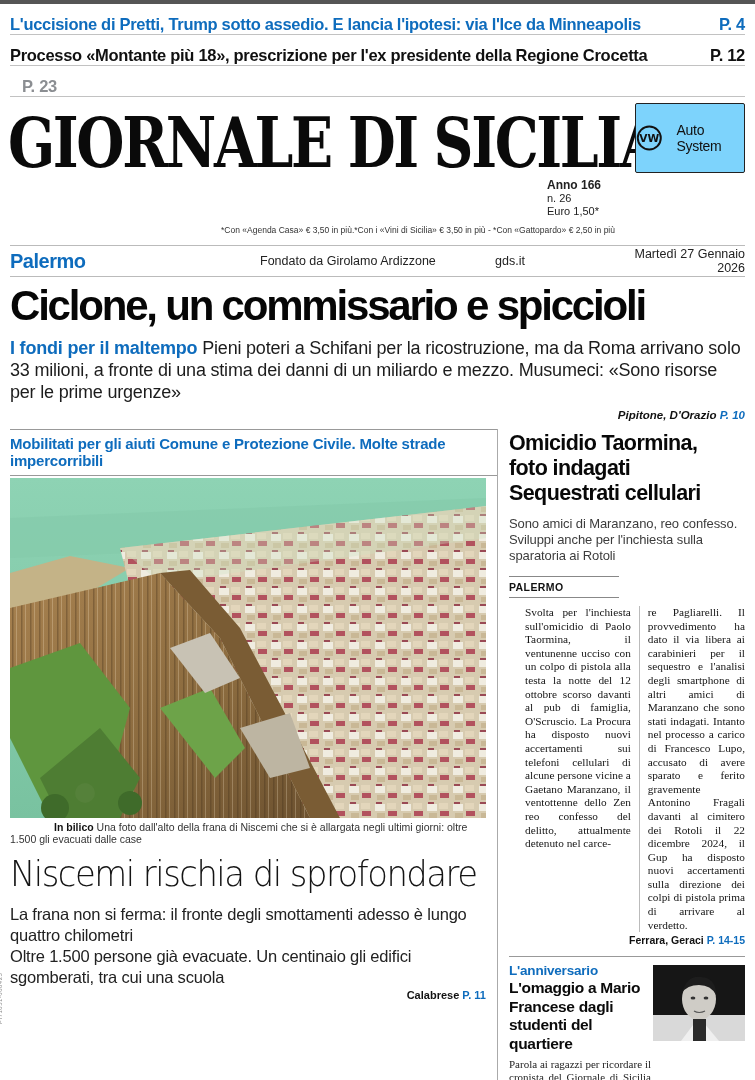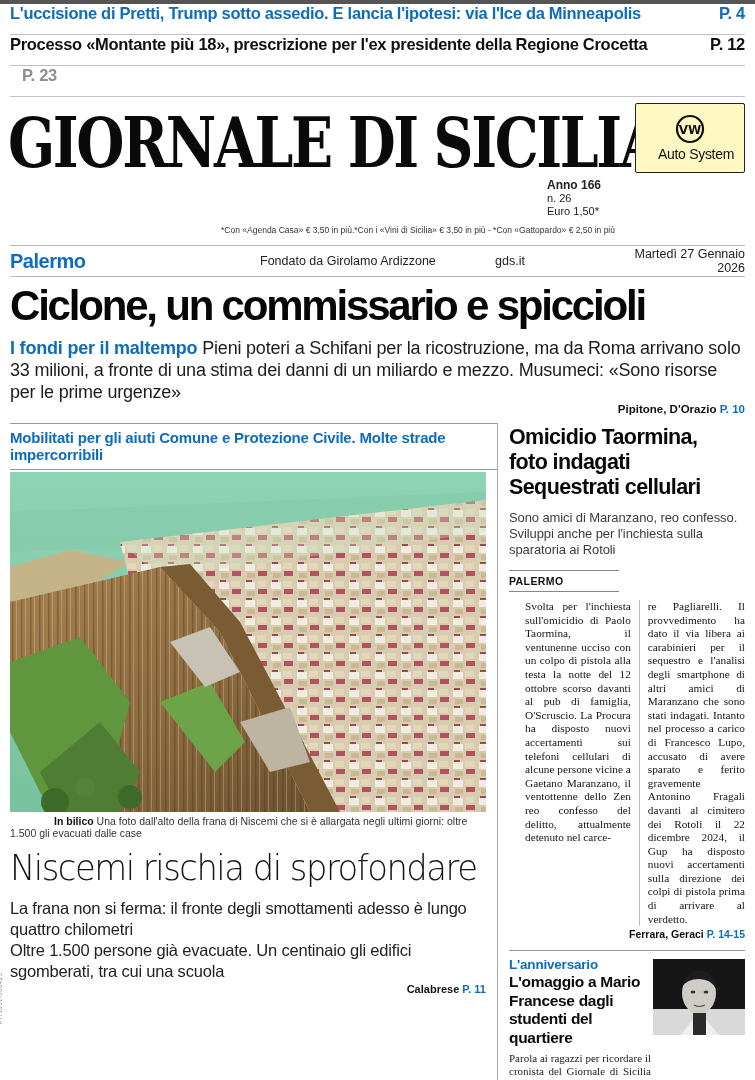--- a/index.html
+++ b/index.html
@@ -6,41 +6,41 @@
   html,body { background:#e8e8e8; }
   .page {
     position:relative; width:755px; height:1080px; margin:0 auto;
     background:#ffffff; overflow:hidden;
     font-family:"Liberation Sans", sans-serif; color:#111;
     border-top:4px solid #555;
   }
   
   .skybox { padding:0 10px; }
   .sky-row {
-    display:flex; justify-content:space-between; align-items:flex-start;
+    display:flex; justify-content:space-between; align-items:flex-end;
     height:31px; border-bottom:1px solid #c2c2c2;
     font-weight:bold; font-size:16.5px; letter-spacing:-0.3px;
   }
   .sky-row .pg { font-weight:bold; white-space:nowrap; padding-left:12px; }
   .sky-blue  { color:#0e6cbd; }
   .sky-black { color:#101010; }
   .sky-gray  { color:#8b8e92; }
 
   
   .masthead { position:relative; padding:8px 10px 0 10px; height:148px; }
   .mast-title {
     position:absolute; left:8px; top:4px; width:790px;
     transform:scaleX(0.79); transform-origin:left top;
     font-family:"DejaVu Serif", serif; font-weight:900;
     font-size:70px; letter-spacing:-3px; color:#0a0a0a; white-space:nowrap;
   }
   .mast-logo {
     position:absolute; right:10px; top:6px; width:110px; height:70px;
-    background:#fef9c3; border:1.5px solid #222; border-radius:2px;
-    display:flex; flex-direction:column; align-items:center; justify-content:center; gap:2px;
+    background:#7dd3fc; border:1.5px solid #222; border-radius:2px;
+    display:flex; flex-direction:row; align-items:center; justify-content:center; gap:2px;
   }
   .mast-logo .brand { font-weight:normal; font-size:14px; color:#111; letter-spacing:-0.3px;margin-left:12px; }
   .anno-block { position:absolute; right:136px; top:82px; text-align:left; width:72px; font-size:11px; line-height:13px; color:#222; }
   .anno-block .b { font-weight:bold; font-size:12px; }
   .edition-note { position:absolute; right:140px; top:128px; font-size:8.5px; color:#333; white-space:nowrap; }
 
   
   .dateline {
     margin:0 10px; height:32px; border-top:1px solid #bbb; border-bottom:1px solid #bbb;
     display:flex; align-items:center; font-size:12.5px; color:#222;
@@ -51,21 +51,21 @@
   .dl-date { flex:1; text-align:right; }
 
   
   .lead { padding:6px 10px 4px 10px; }
   .lead-headline {
     font-weight:800; font-size:42px; letter-spacing:-2.2px; line-height:46px;
     color:#060606; white-space:nowrap;
   }
   .lead-deck { margin-top:8px; font-size:18px; line-height:22px; color:#1c1c1c; letter-spacing:-0.2px; }
   .lead-deck .kick { color:#0e6cbd; font-weight:bold; }
-  .lead-byline { text-align:right; font-size:11.5px; margin-top:0; }
+  .lead-byline { text-align:right; font-size:11.5px; margin-top:6px;font-style:italic; }
   .lead-byline .name { font-weight:bold; color:#111; }
   .lead-byline .pg { color:#0e6cbd; font-weight:bold; }
 
   
   .content { display:flex; margin:4px 10px 0 10px; }
   .col-left { width:487px; }
   .col-right { width:248px; border-left:1px solid #aaa; padding-left:11px; margin-left:0; }
 
   .kicker-band {
     border-top:1px solid #999; border-bottom:1px solid #999;

